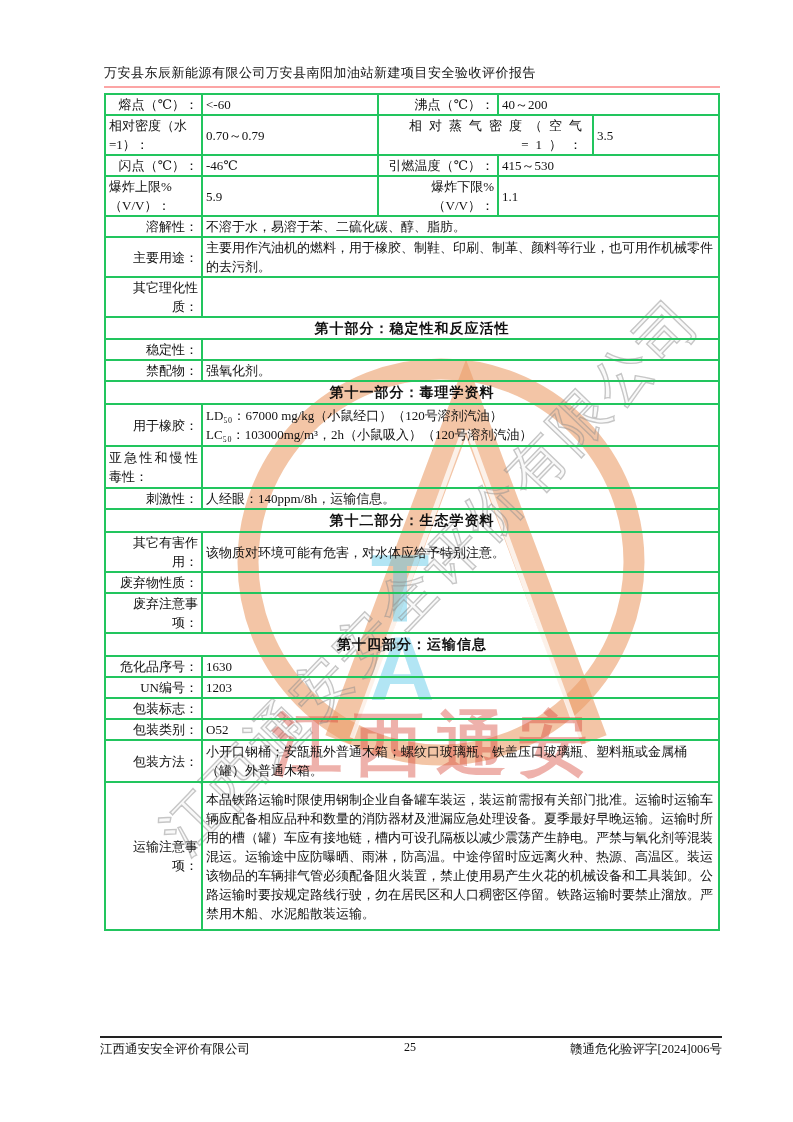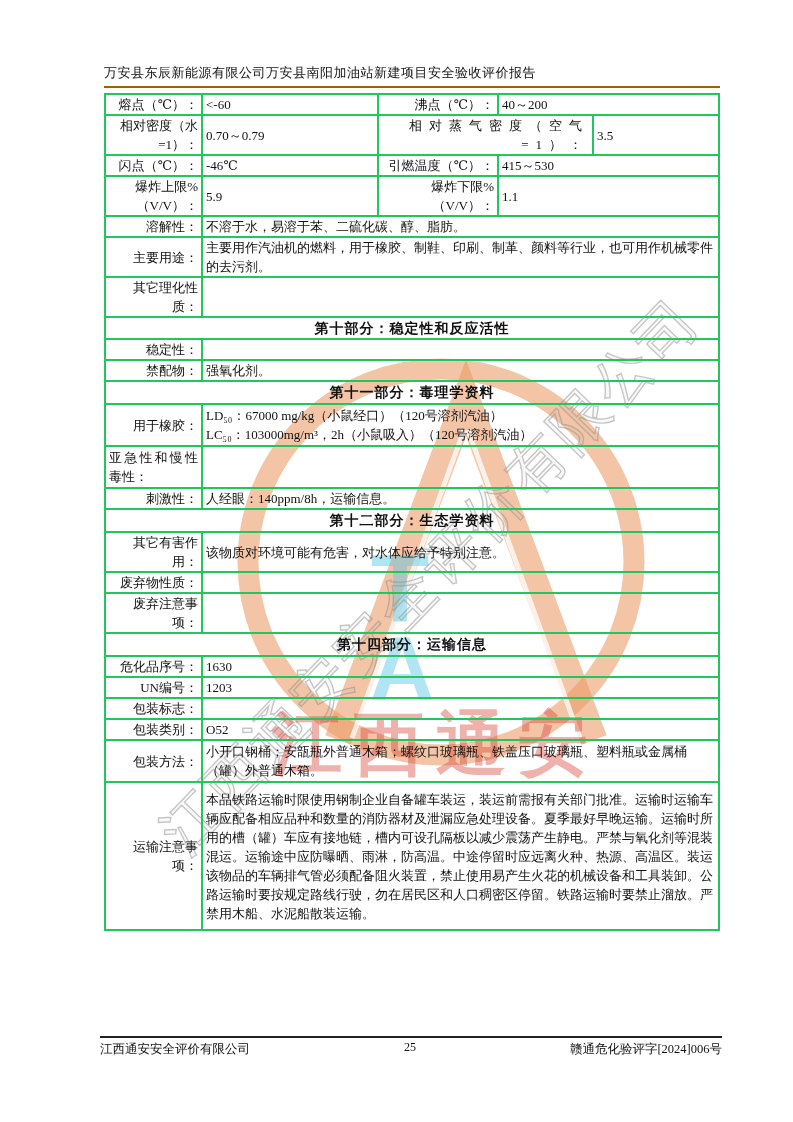--- a/index.html
+++ b/index.html
@@ -16,38 +16,38 @@
   .wm-red{
     position:absolute;left:272px;top:698px;
     font-size:70px;font-weight:bold;letter-spacing:12px;
     color:rgba(214,70,56,0.42);white-space:nowrap;
   }
   
   .content{position:relative;z-index:1;}
   .doc-header{
     position:absolute;left:104px;top:64px;width:616px;
     font-size:13px;letter-spacing:.5px;
-    padding-bottom:4px;border-bottom:2px solid #a16207;
+    padding-bottom:4px;border-bottom:2px solid #fca5a5;
   }
   table.msds{
     position:absolute;left:104px;top:93px;
     width:616px;border-collapse:collapse;table-layout:fixed;
     border:2px solid #000;
     font-size:13px;
   }
   table.msds td{
     border:2px solid #22c55e;
     padding:0 3px;
     line-height:19px;
     vertical-align:middle;
     overflow:hidden;
     background:transparent;
   }
   td.lab{text-align:right;}
-  td.lab-c{text-align:right;}
+  td.lab-c{text-align:left;}
   td.lab-j{text-align:justify;text-justify:inter-character;}
   td.spread{letter-spacing:7px;text-align:right;}
   td.val{text-align:left;}
   td.vtop{vertical-align:top;}
   td.section{
     text-align:center;font-weight:bold;font-size:14px;
     background:rgba(236,236,236,0.93);
     letter-spacing:1px;
   }
   td.pre{white-space:pre-line;}

